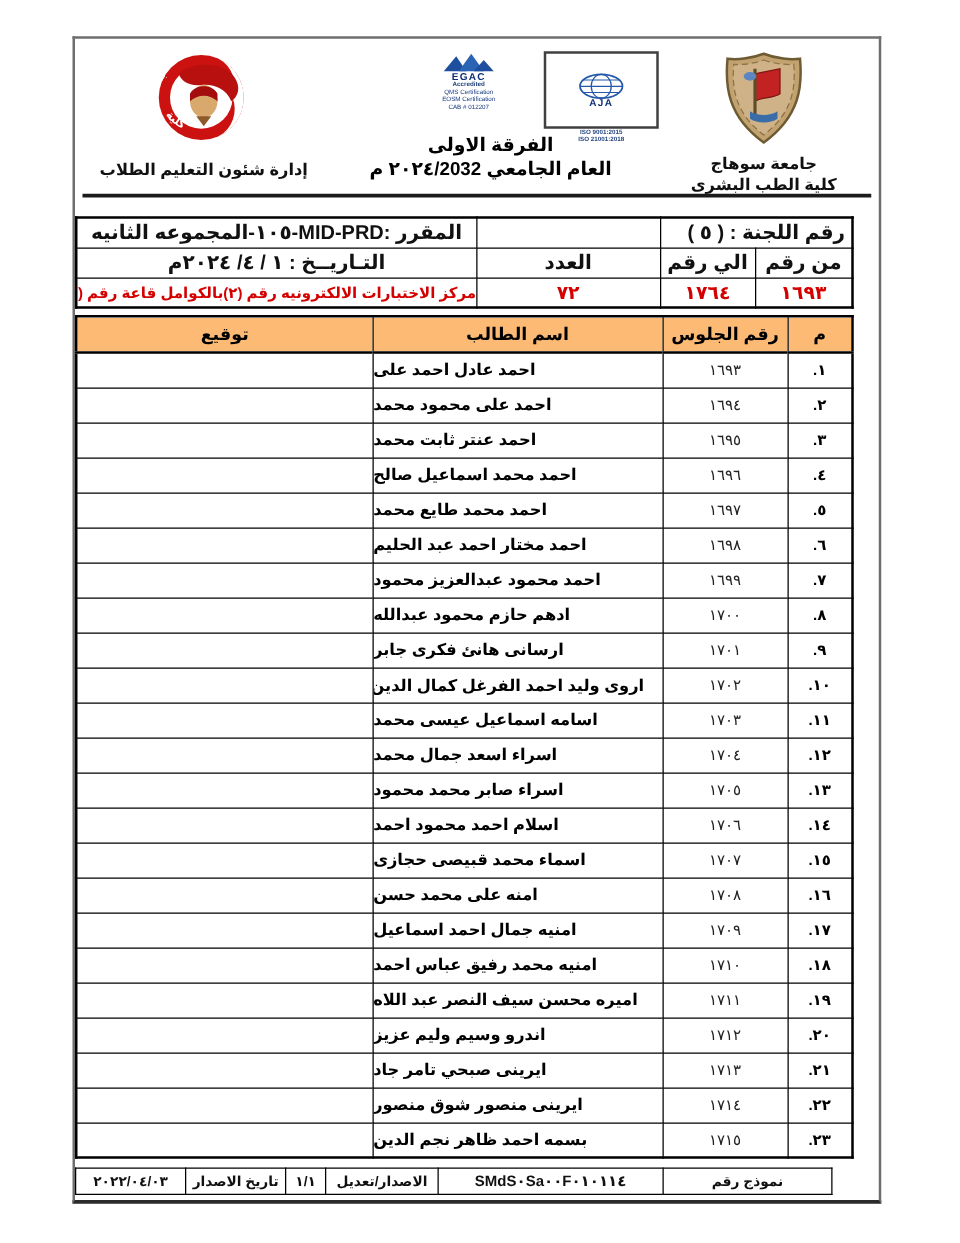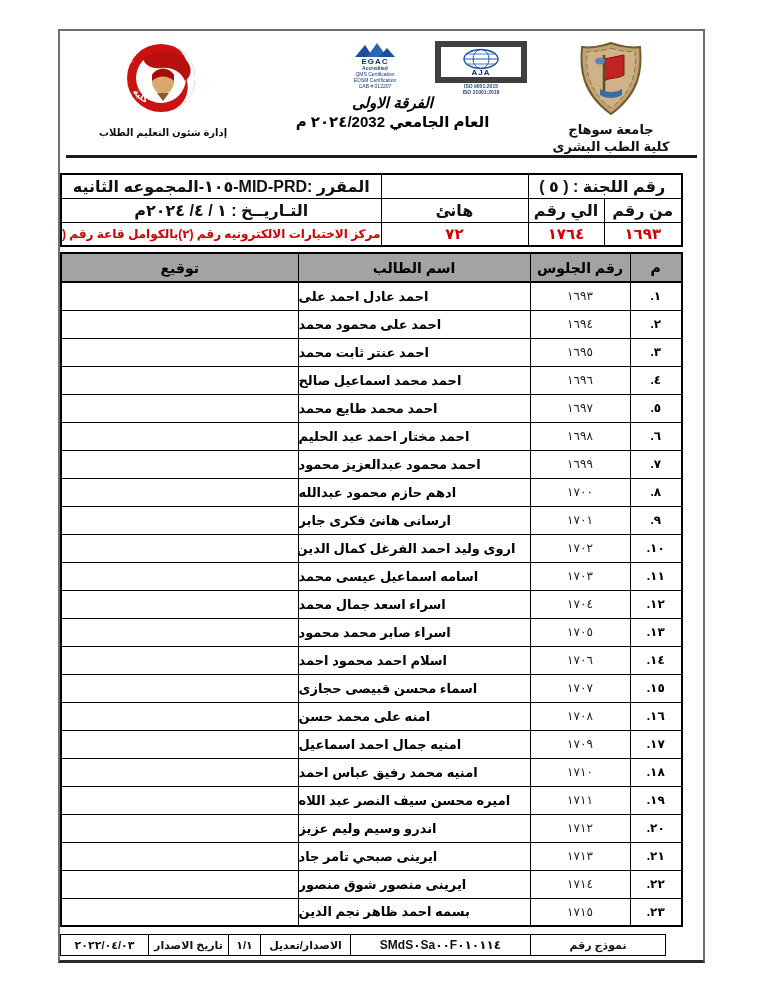--- a/index.html
+++ b/index.html
@@ -6,46 +6,46 @@
   html,body { width:768px; height:994px; background:#ffffff; font-family:"Liberation Sans","DejaVu Sans",sans-serif; }
   .page { position:absolute; left:58px; top:29px; width:647px; height:934px;
           border:2px solid #6f6f6f; border-bottom:3px solid #2b2b2b; background:#fff; }
 
   
   .header { direction:rtl; display:flex; align-items:flex-start; height:121px; padding:10px 8px 0 8px; }
   .h-right { width:168px; text-align:center; }
   .h-center { flex:1; text-align:center; }
   .h-left { width:190px; text-align:center; }
   .org-line { font-weight:bold; font-size:13px; color:#111; line-height:17px; }
-  .dept-line { font-weight:bold; font-size:10px; color:#111; margin-top:8px; }
+  .dept-line { font-weight:bold; font-size:13px; color:#111; margin-top:8px; }
   .certs { direction:ltr; display:flex; justify-content:flex-end; gap:14px; height:52px; }
   .cert { width:92px; font-size:5px; color:#12357c; text-align:center; line-height:6px; }
-  .cert-frame { border:6px solid #404040; padding:1px 2px; }
+  .cert-frame { border:2px solid #404040; padding:15px 2px; }
   .cert-name { font-weight:bold; font-size:8px; color:#0d2f73; letter-spacing:1px; }
   .cert-sub { font-size:5px; color:#24457e; font-weight:bold; }
   .title1 { font-weight:bold; font-size:16px; margin-top:4px; }
-  .title2 { font-weight:bold; font-size:15px; margin-top:1px;font-style:italic; }
+  .title2 { font-weight:bold; font-size:15px; margin-top:14px; }
   .title3 { font-weight:bold; font-size:15px; margin-top:1px; }
   .rule { height:3px; background:#1c1c1c; margin:3px 6px 0 6px; }
 
   
   table { border-collapse:collapse; table-layout:fixed; direction:rtl; }
   td,th { border:1px solid #000; overflow:hidden; white-space:nowrap; }
 
   
   .info { width:621px; margin:15px 12px 0 0; border:2px solid #000; }
   .info td { font-weight:bold; font-size:16px; height:24px; text-align:center; color:#111; }
-  .info .cmte { text-align:center; padding-right:5px;margin-top:44px; }
+  .info .cmte { text-align:right; padding-right:5px;margin-top:44px; }
   .info .redv { color:#d40000; font-size:15px;margin-top:35px; }
   .info .redloc { color:#d40000; font-size:12px; }
   .info .datec { letter-spacing:0.5px; }
 
   
   .students { width:621px; margin:5px 12px 0 0; border:2px solid #000; }
-  .students th { background:#a3a3a3; font-size:14px; font-weight:bold; height:29px; border-bottom:2px solid #000; }
+  .students th { background:#fdba74; font-size:14px; font-weight:bold; height:29px; border-bottom:2px solid #000; }
   .students td { height:28px; }
   .students td.idx { text-align:center; font-weight:bold; font-size:12px; }
   .students td.seat { text-align:center; font-size:12px; font-weight:normal; color:#222; }
   .students td.name { text-align:left; padding-right:14px; font-weight:bold; font-size:13px; }
 
   
   .footer { width:605px; margin:7px 3px 0 0; }
   .footer td { font-weight:bold; font-size:11px; height:21px; text-align:center; color:#111; }
   .footer .code { direction:ltr; font-size:12px; }
 </style>
@@ -133,21 +133,21 @@
       </colgroup>
     <tbody>
         <tr>
       <td colspan="2" class="cmte">رقم اللجنة : ( ٥ )</td>
       <td></td>
       <td>المقرر :MID-PRD-١٠٥-المجموعه الثانيه</td>
     </tr>
     <tr>
       <td>من رقم</td>
       <td>الي رقم</td>
-      <td>هانئ</td>
+      <td>العدد</td>
       <td class="datec">التـاريــخ :  ١ / ٤/ ٢٠٢٤م</td>
     </tr>
     <tr>
       <td class="redv">١٦٩٣</td>
       <td class="redv">١٧٦٤</td>
       <td class="redv">٧٢</td>
       <td class="redloc">مركز الاختبارات الالكترونيه رقم (٢)بالكوامل قاعة رقم (١)</td>
     </tr>
   </tbody>
     </table>
@@ -248,21 +248,21 @@
       </tr>
         <tr>
         <td class="idx">١٤.</td>
         <td class="seat">١٧٠٦</td>
         <td class="name">اسلام احمد محمود احمد</td>
         <td class="sig"></td>
       </tr>
         <tr>
         <td class="idx">١٥.</td>
         <td class="seat">١٧٠٧</td>
-        <td class="name">اسماء محسن قبيصى حجازى</td>
+        <td class="name">اسماء محمد قبيصى حجازى</td>
         <td class="sig"></td>
       </tr>
         <tr>
         <td class="idx">١٦.</td>
         <td class="seat">١٧٠٨</td>
         <td class="name">امنه على محمد حسن</td>
         <td class="sig"></td>
       </tr>
         <tr>
         <td class="idx">١٧.</td>

